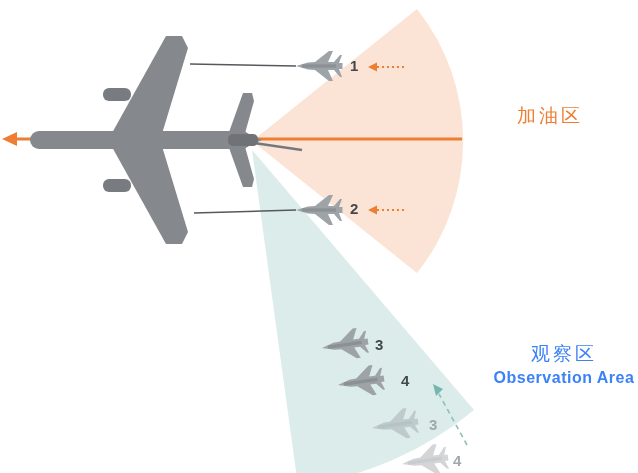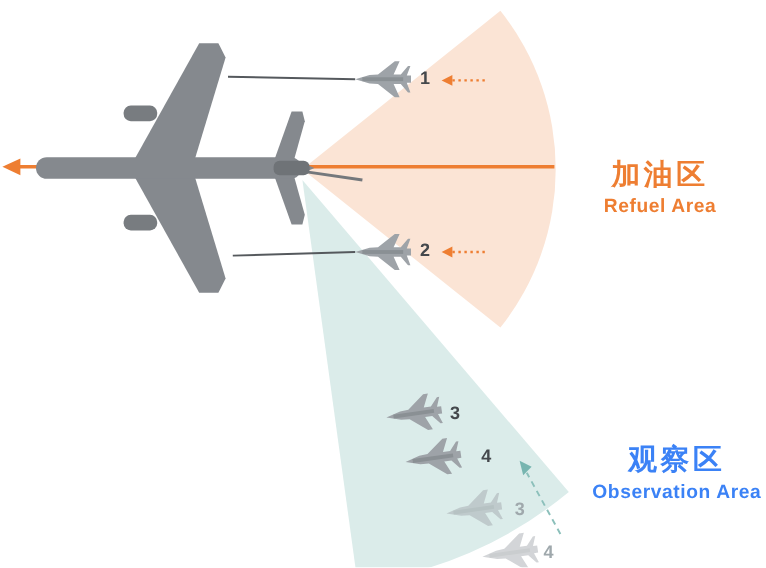--- a/index.html
+++ b/index.html
@@ -13,21 +13,21 @@
   #diagram-svg{position:absolute;left:0;top:0;}
   .label{position:absolute;line-height:1;}
   .num{
     font-size:15px;font-weight:700;color:#44484C;
   }
   .num.ghost{color:#9FA8AC;font-weight:700;}
   .zone{
     text-align:center;
   }
   .zone .cn{
-    font-size:24px;font-weight:700;letter-spacing:3px;margin-bottom:7px;margin-top:28px;
+    font-size:19px;font-weight:400;letter-spacing:3px;margin-bottom:7px;
   }
   .zone .en{
     font-size:16px;font-weight:700;letter-spacing:0.5px;
   }
   .zone.refuel{color:#EE7E32;left:462px;top:106px;width:176px;}
   .zone.observe{color:#3b82f6;left:469px;top:344px;width:190px;}
   #watermark{
     position:absolute;right:0;bottom:0;
     height:32px;min-width:170px;
     background:#0b0b0b;color:#ffffff;
@@ -108,21 +108,20 @@
 
   <div class="label num" style="left:350px;top:58px">1</div>
   <div class="label num" style="left:350px;top:201px">2</div>
   <div class="label num" style="left:375px;top:337px">3</div>
   <div class="label num" style="left:401px;top:373px">4</div>
   <div class="label num ghost" style="left:429px;top:417px">3</div>
   <div class="label num ghost" style="left:453px;top:453px">4</div>
 
   <div class="label zone refuel">
     <div class="cn">加油区</div>
-    <div class="en">Refuel Area</div>
   </div>
 
   <div class="label zone observe">
     <div class="cn">观察区</div>
     <div class="en">Observation Area</div>
   </div>
 
 
 </div>
 

